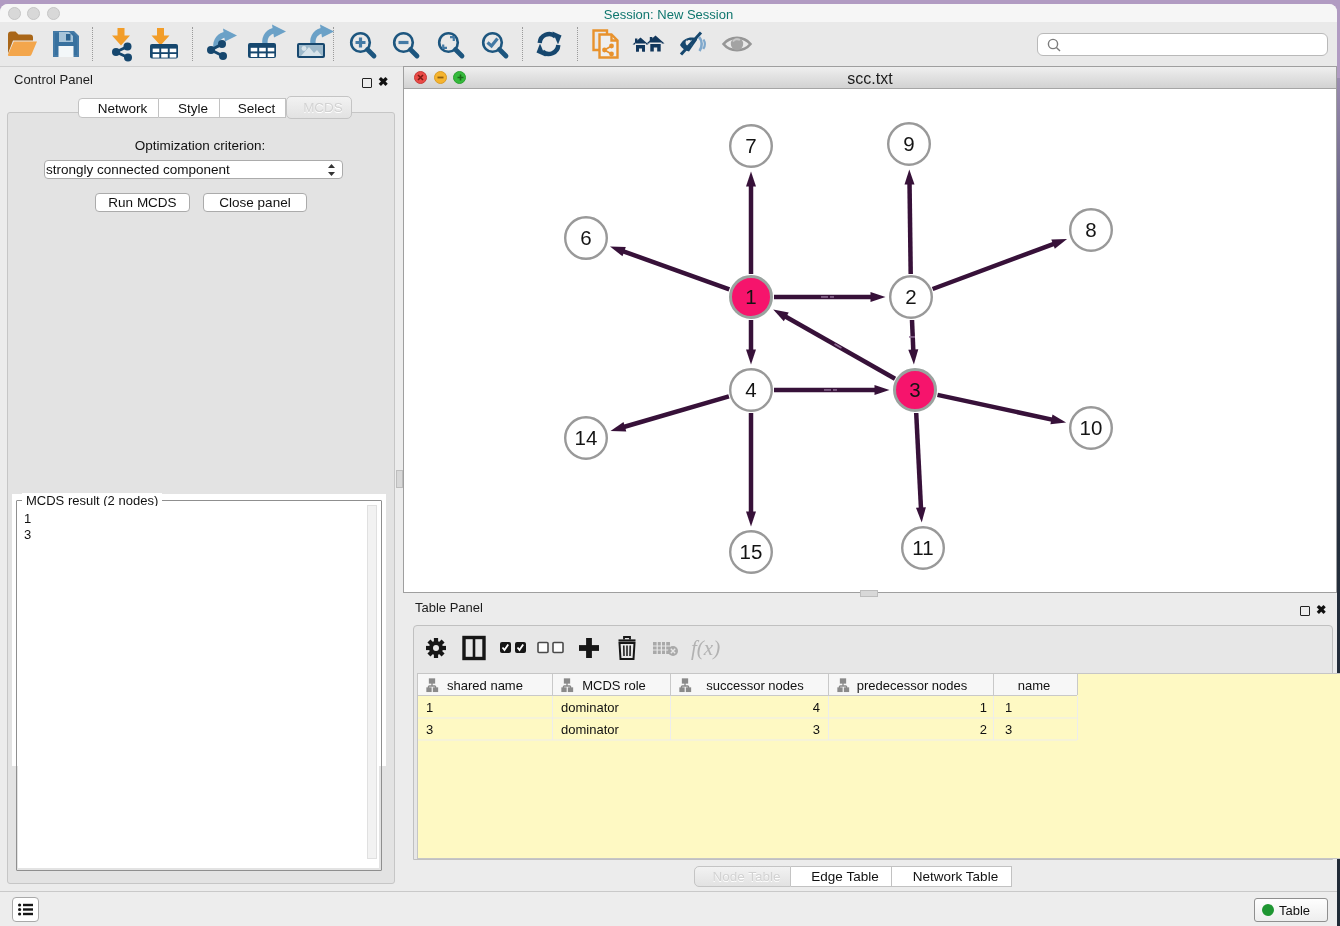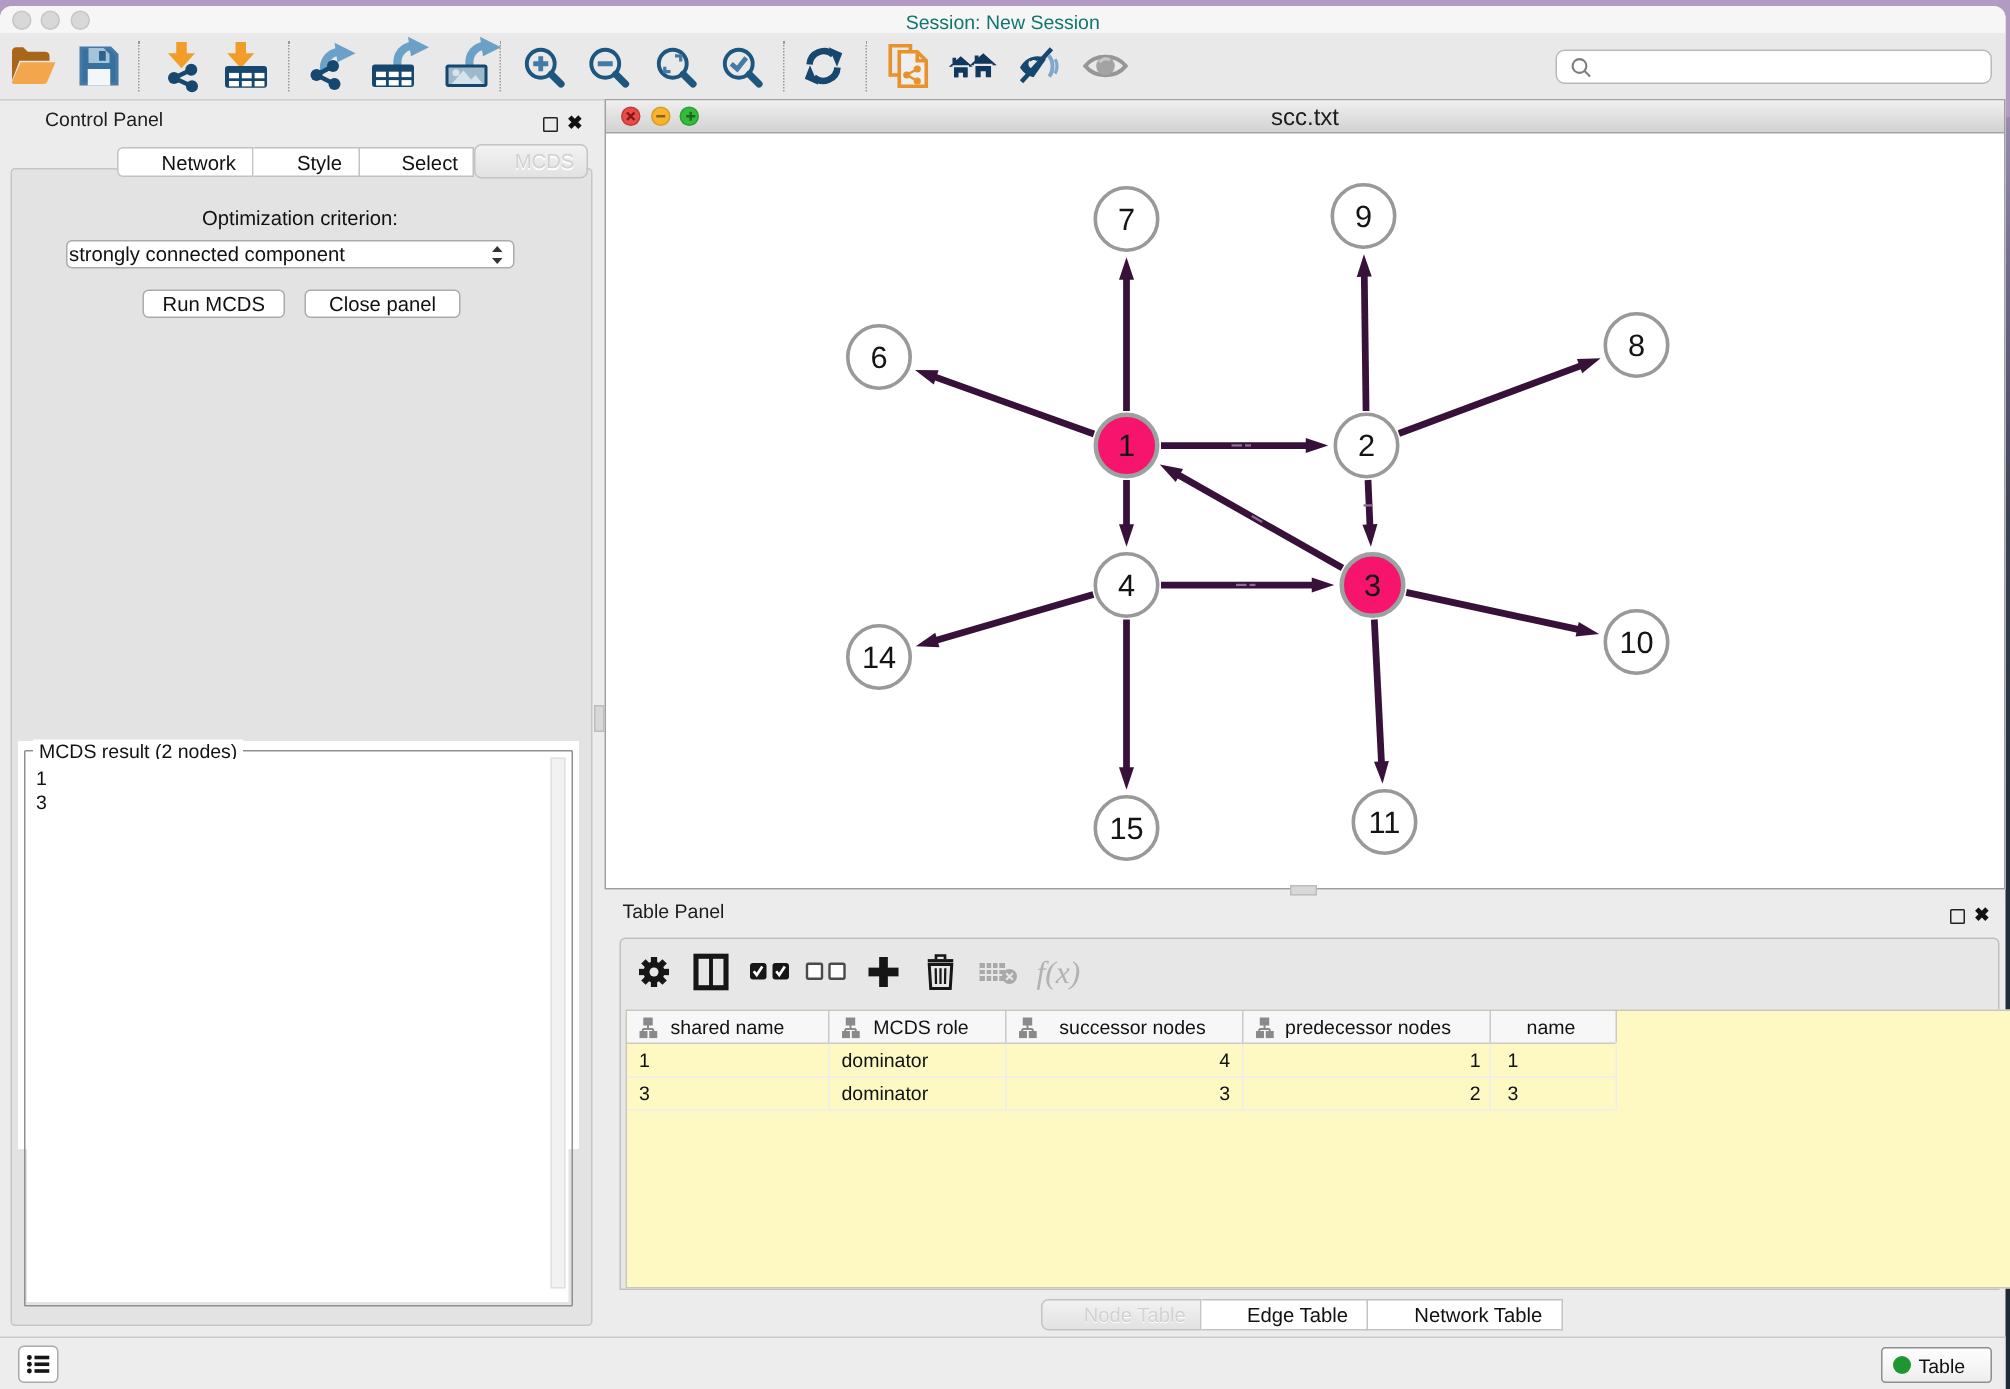--- a/index.html
+++ b/index.html
@@ -17,28 +17,28 @@
   #title{position:absolute;top:3px;left:0;width:100%;text-align:center;
          font-size:13px;color:#0f766e;}
   
   #toolbar{position:absolute;left:0;top:18px;width:1337px;height:44px;background:#e9e9e9;
            border-bottom:1px solid #cfcfcf;}
   .sep{position:absolute;top:5px;height:34px;width:0;
        border-left:1px dotted #9a9a9a;}
   #search{position:absolute;left:1037px;top:11px;width:289px;height:21px;background:#fff;
           border:1px solid #b9b9b9;border-radius:6px;}
   
-  #cp-title{position:absolute;left:30px;top:68px;font-size:13px;color:#1d1d1d;}
+  #cp-title{position:absolute;left:14px;top:68px;font-size:13px;color:#1d1d1d;}
   .float-ic{position:absolute;width:8px;height:8px;border:1.6px solid #222;border-radius:1px;}
   .close-ic{position:absolute;font-size:12.5px;font-weight:700;color:#111;line-height:1;}
   #cp-body{position:absolute;left:7px;top:108px;width:386px;height:770px;background:#e3e3e3;
            border:1px solid #c6c6c6;border-radius:3px;}
   .tabrow{position:absolute;display:flex;}
   .tab{height:17px;line-height:17px;background:#fff;border:1px solid #c2c2c2;border-left:none;
-       font-size:13.5px;font-weight:400;color:#111;text-align:center;padding:1px 0 0 18px;}
+       font-size:13.5px;font-weight:400;color:#111;text-align:center;padding:1px 0 0 8px;}
   .tab.first{border-left:1px solid #c2c2c2;border-radius:4px 0 0 4px;}
   .tab.seltab{background:linear-gradient(#f2f2f2,#e2e2e2);color:#d2d2d2;
        border:1px solid #c4c4c4;border-radius:5px;height:20px;line-height:20px;margin-top:-2px;
        text-shadow:0 1px 0 #fff;}
   #optlabel{position:absolute;left:0;top:134px;width:400px;text-align:center;font-size:13.5px;color:#111;}
   #dropdown{position:absolute;left:44px;top:156px;width:296px;height:17px;background:#fff;
             border:1px solid #ababab;border-radius:4px;font-size:13.5px;color:#111;
             line-height:17px;padding-left:1px;}
   .btn{position:absolute;height:17px;background:#fff;border:1px solid #ababab;border-radius:4px;
        font-size:13.5px;color:#111;text-align:center;line-height:17px;}

